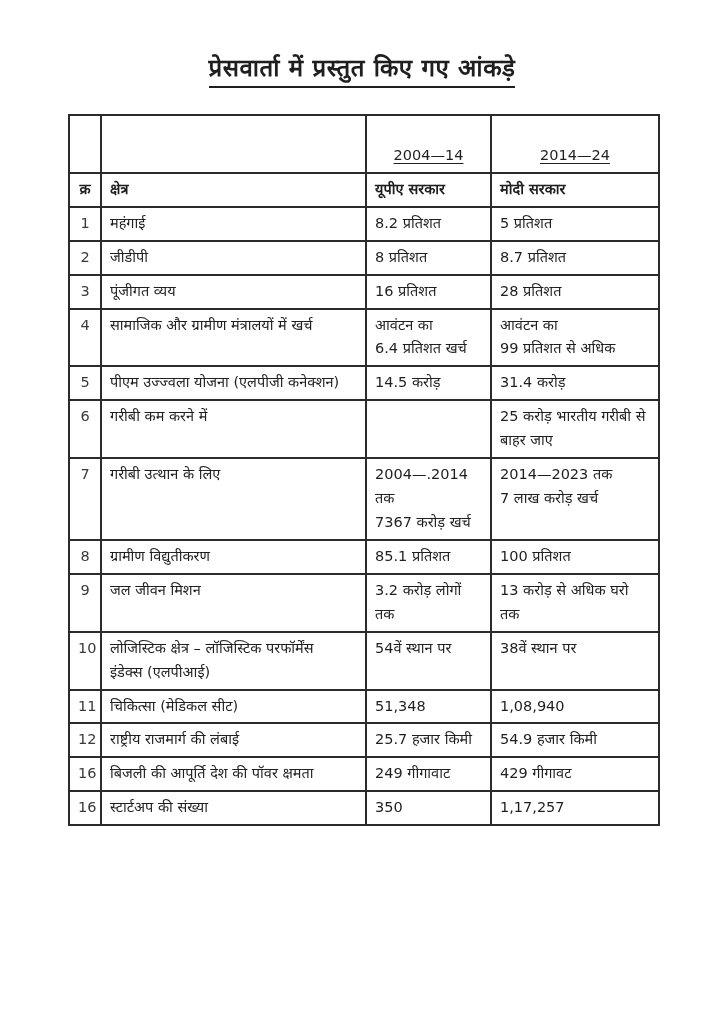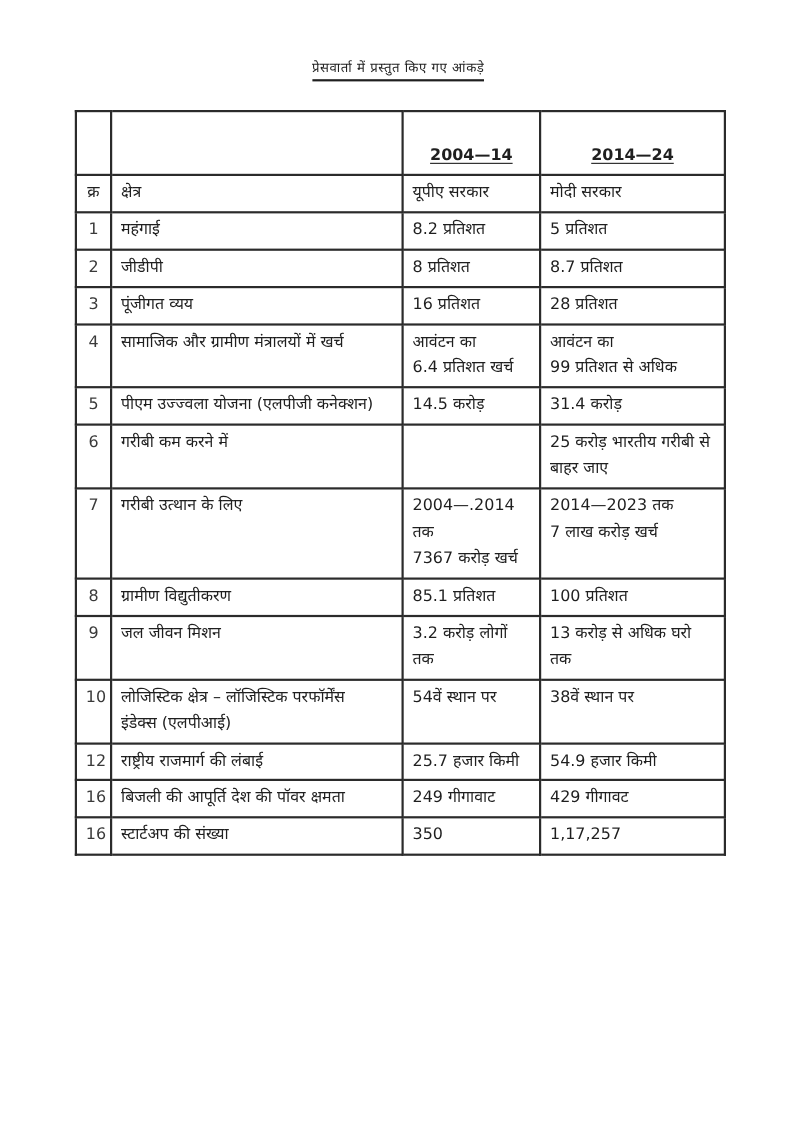--- a/index.html
+++ b/index.html
@@ -13,22 +13,22 @@
     height: 1024px;
     position: relative;
     overflow: hidden;
   }
   .title-wrap {
     margin-top: 50px;
     text-align: center;
   }
   .doc-title {
     display: inline-block;
-    font-size: 12px;
-    font-weight: normal;
+    font-size: 24px;
+    font-weight: bold;
     border-bottom: 2px solid #1f1f1f;
     padding-bottom: 3px;
     letter-spacing: 0.5px;
   }
   table.stats {
     margin-left: 68px;
     margin-top: 26px;
     width: 590px;
     border-collapse: collapse;
     table-layout: fixed;
@@ -42,30 +42,30 @@
     font-size: 14.5px;
     vertical-align: top;
     padding: 4px 8px;
     line-height: 1.65;
     white-space: pre-line;
     overflow: hidden;
   }
   tr.year-row th {
     height: 30px;
     text-align: center;
-    font-weight: bold;
+    font-weight: normal;
     vertical-align: middle;
   }
   tr.year-row th .year-label {
     text-decoration: underline;
     text-underline-offset: 3px;
   }
   tr.col-head-row th {
     text-align: left;
-    font-weight: normal;
+    font-weight: bold;
     vertical-align: middle;
     height: 32px;
   }
   tr.col-head-row th.sno-h { text-align: center; padding: 4px 2px; }
   td.sno {
     text-align: center;
     padding: 4px 2px;
     font-size: 13.5px;
     color: #3a3a3a;
   }
@@ -163,20 +163,26 @@
     <td class="modi">13 करोड़ से अधिक घरो तक</td>
   </tr>
       <tr>
     <td class="sno">10</td>
     <td class="sector">लोजिस्टिक क्षेत्र – लॉजिस्टिक परफॉर्मेंस
 इंडेक्स (एलपीआई)</td>
     <td class="upa">54वें स्थान पर</td>
     <td class="modi">38वें स्थान पर</td>
   </tr>
       <tr>
+    <td class="sno">11</td>
+    <td class="sector">चिकित्सा (मेडिकल सीट)</td>
+    <td class="upa">51,348</td>
+    <td class="modi">1,08,940</td>
+  </tr>
+      <tr>
     <td class="sno">12</td>
     <td class="sector">राष्ट्रीय राजमार्ग की लंबाई</td>
     <td class="upa">25.7 हजार किमी</td>
     <td class="modi">54.9 हजार किमी</td>
   </tr>
       <tr>
     <td class="sno">16</td>
     <td class="sector">बिजली की आपूर्ति देश की पॉवर क्षमता</td>
     <td class="upa">249 गीगावाट</td>
     <td class="modi">429 गीगावट</td>

